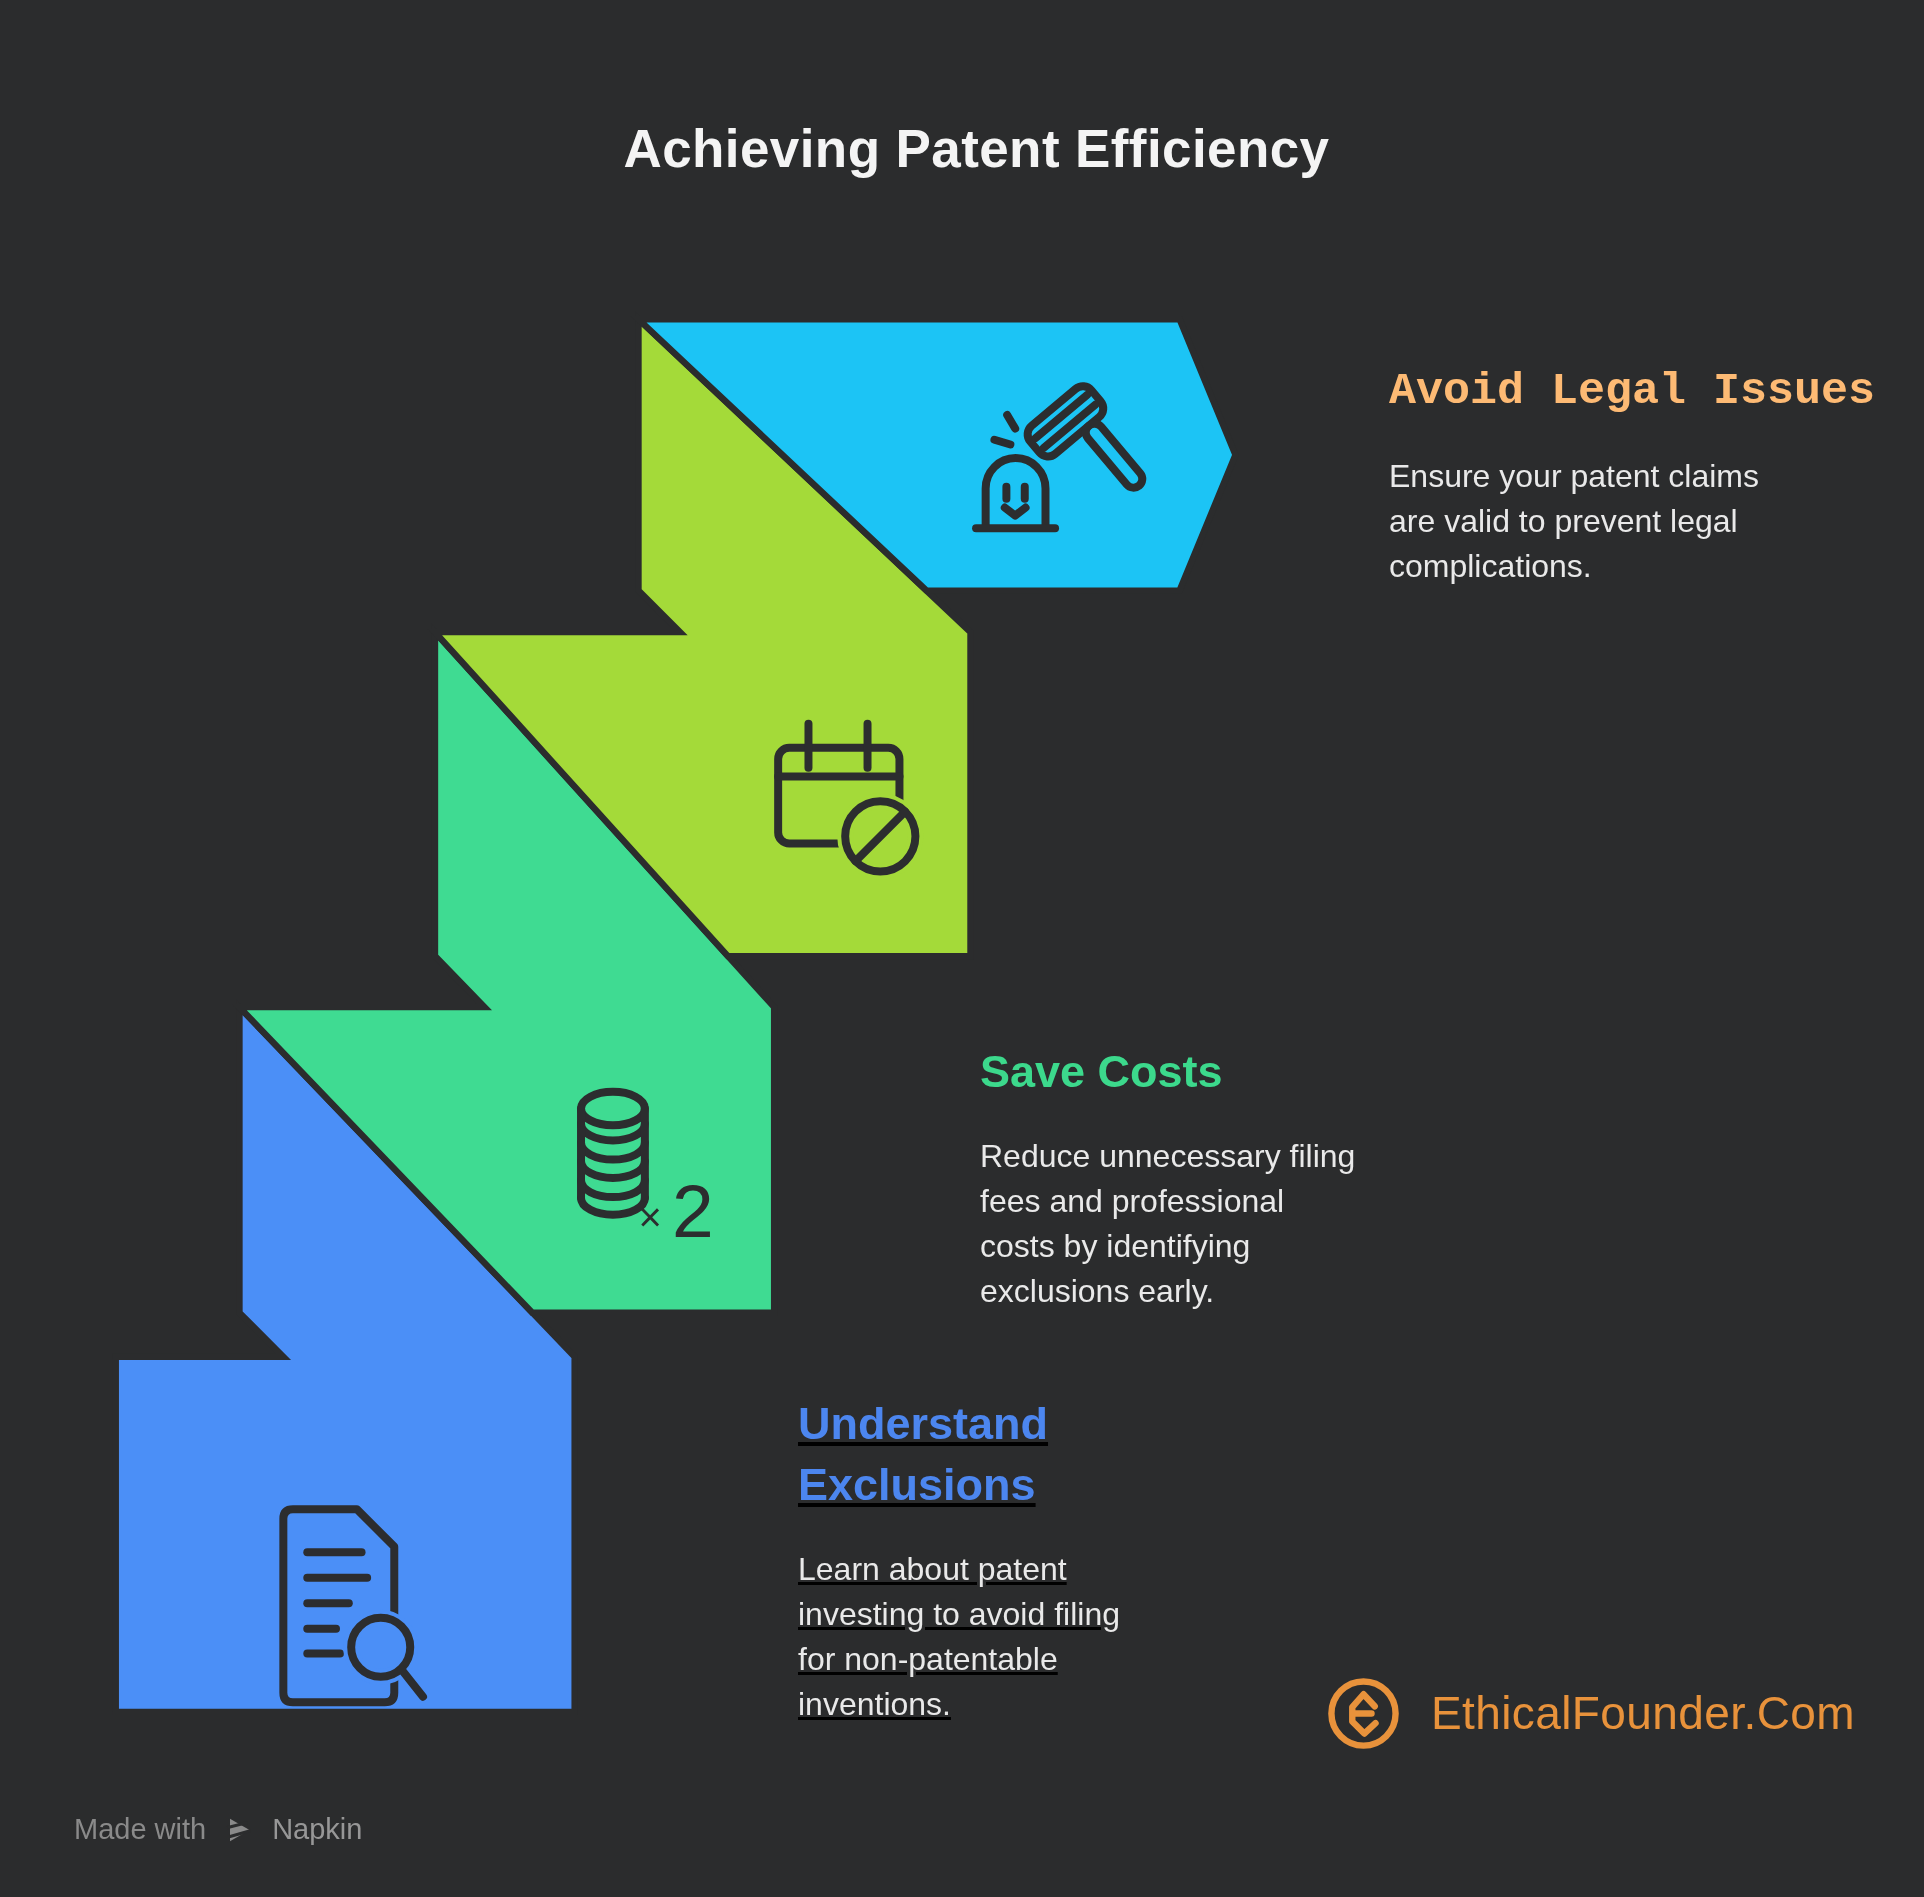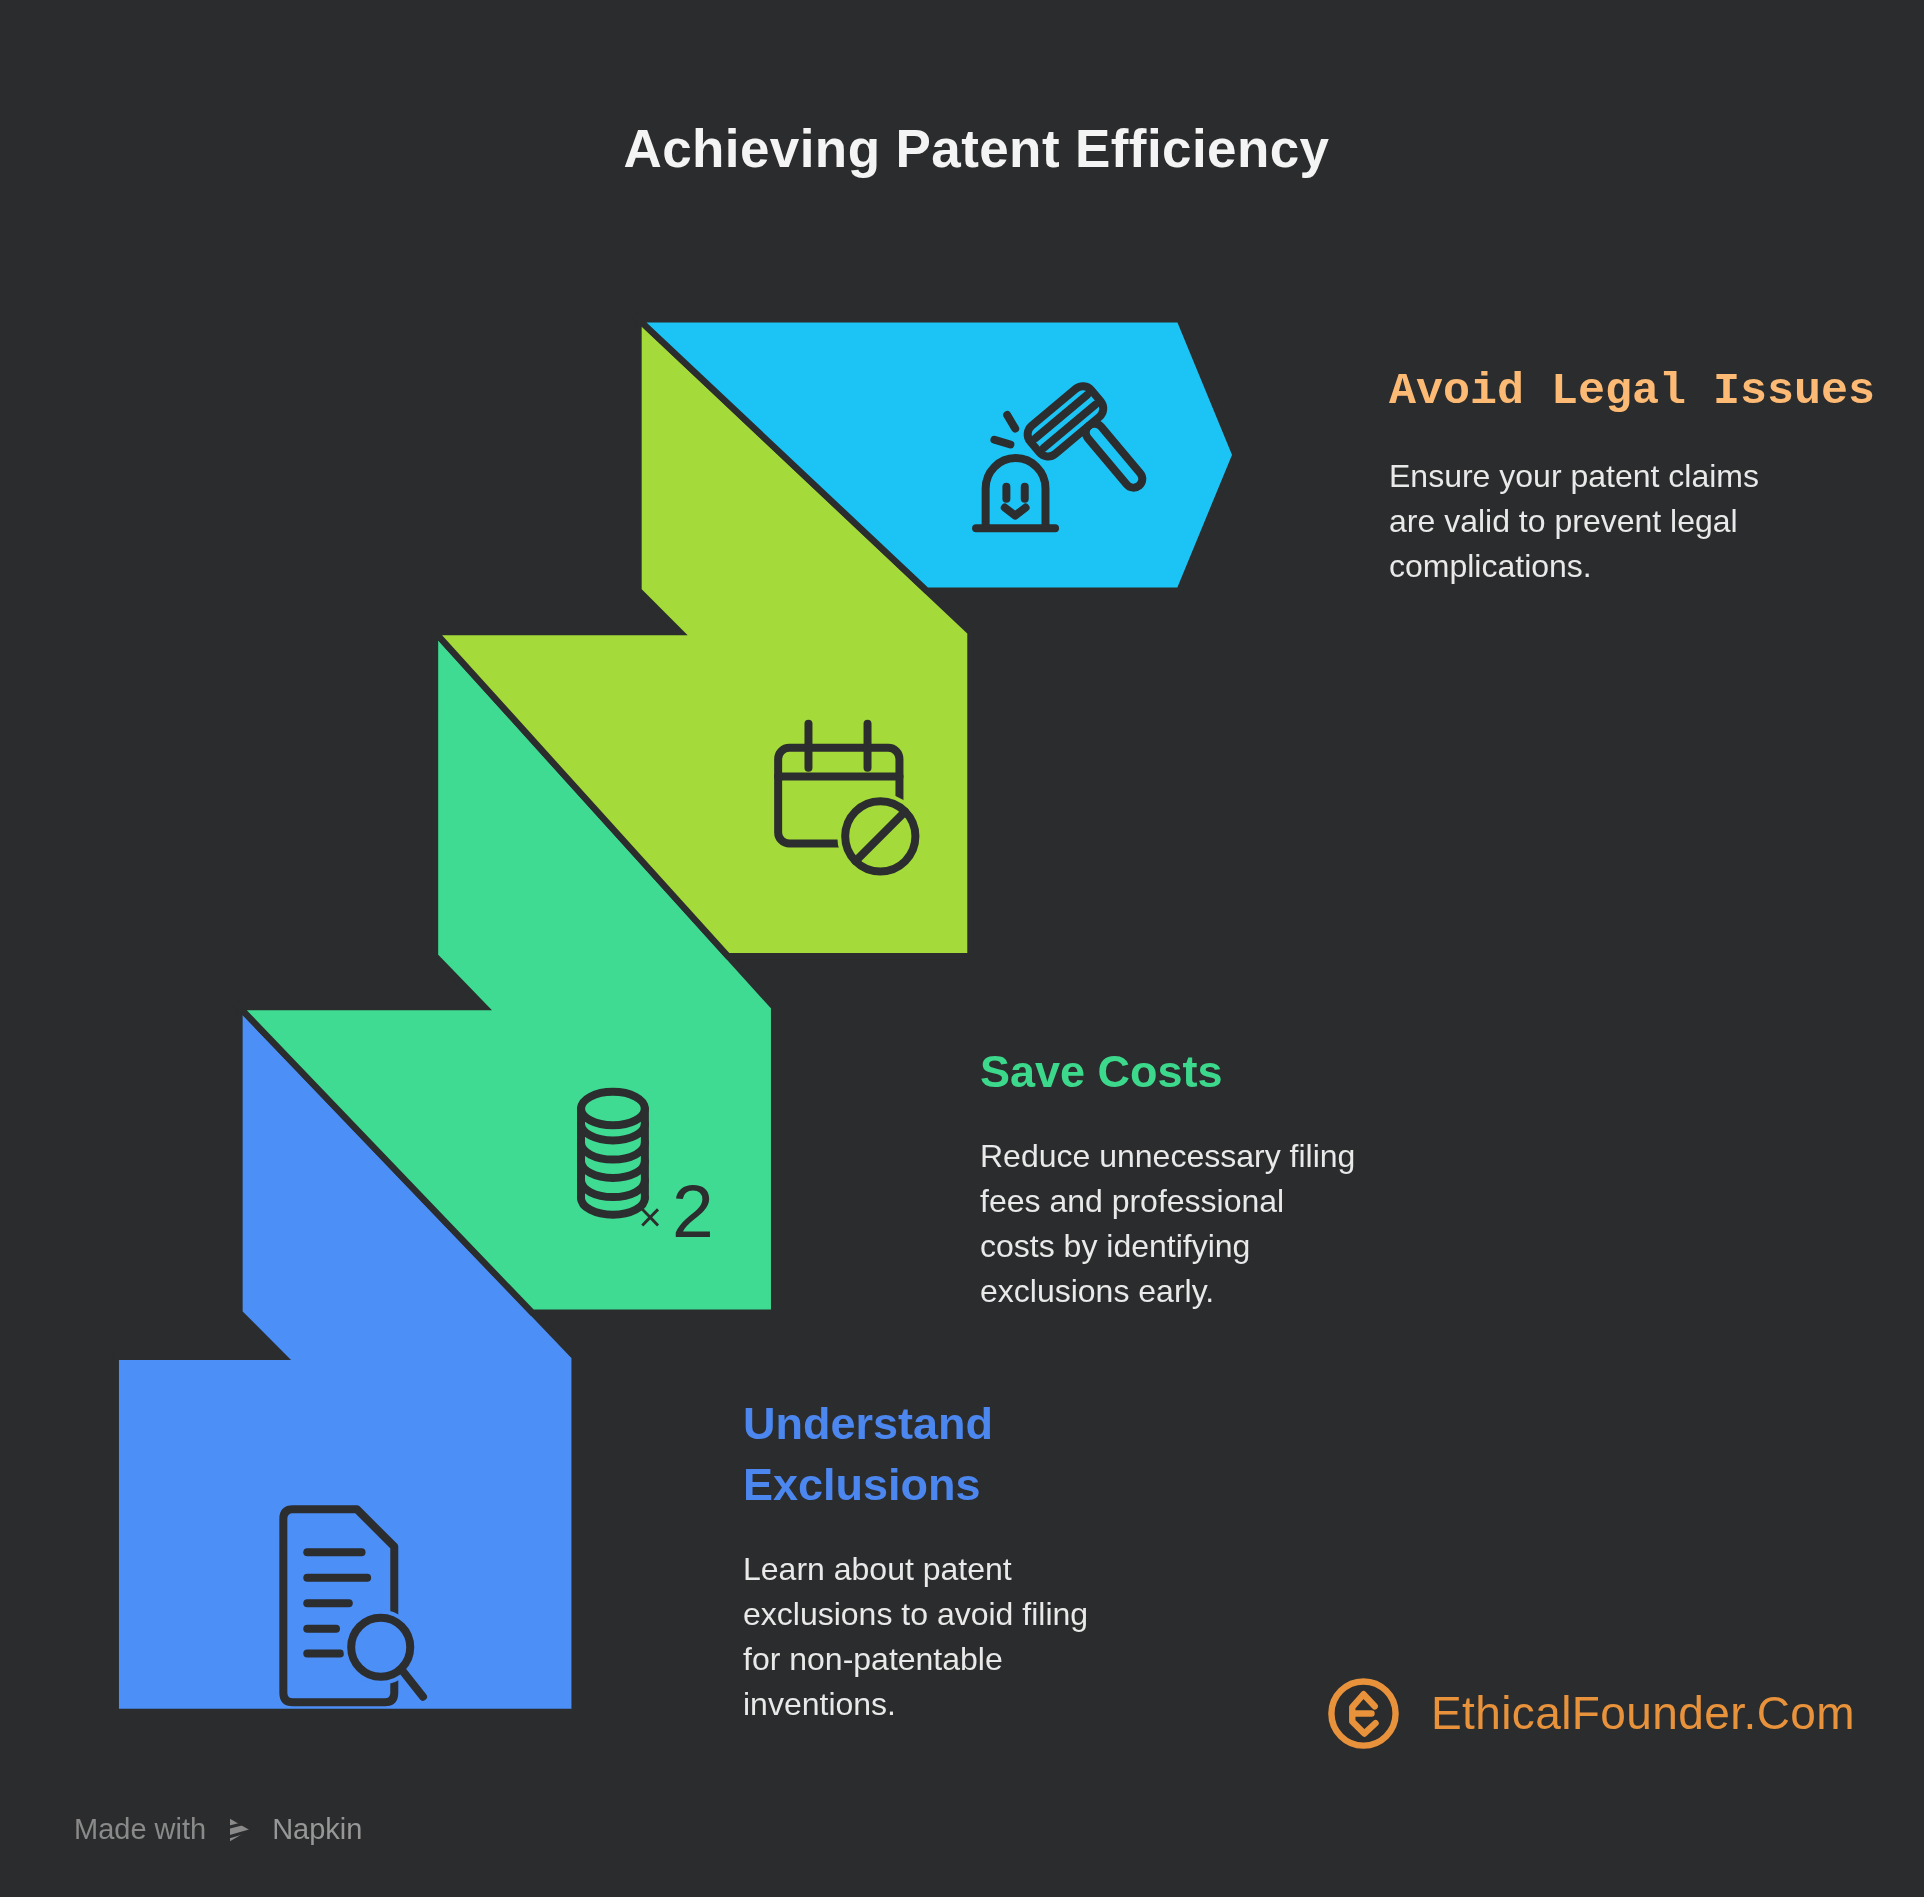--- a/index.html
+++ b/index.html
@@ -118,25 +118,25 @@
 
 
   <div class="step-text" style="left:980px;top:1041px;">
     <h2 style="color: rgb(60, 217, 140);">Save Costs</h2>
     <p>Reduce unnecessary filing
 fees and professional
 costs by identifying
 exclusions early.</p>
   </div>
 
-  <div class="step-text" style="left:743px;top:1393px;">
+  <div class="step-text" style="left:798px;top:1393px;text-decoration:underline;">
     <h2 style="color: rgb(76, 134, 239);">Understand
 Exclusions</h2>
     <p>Learn about patent
-exclusions to avoid filing
+investing to avoid filing
 for non-patentable
 inventions.</p>
   </div>
 
   <div class="brand-row">
     <svg width="77" height="77" viewBox="0 0 96 96" fill="none" stroke-linecap="round" stroke-linejoin="round">
       <circle cx="48" cy="48" r="40" stroke="#e8923b" stroke-width="8"></circle>
       <path d="M 62,39 L 48,24 L 34,40 L 34,58 L 49,73 L 63,60 M 35,48 L 58,48" stroke="#e8923b" stroke-width="8"></path>
     </svg>
     <span class="brand-text" style="color: rgb(232, 146, 59);">EthicalFounder.Com</span>

